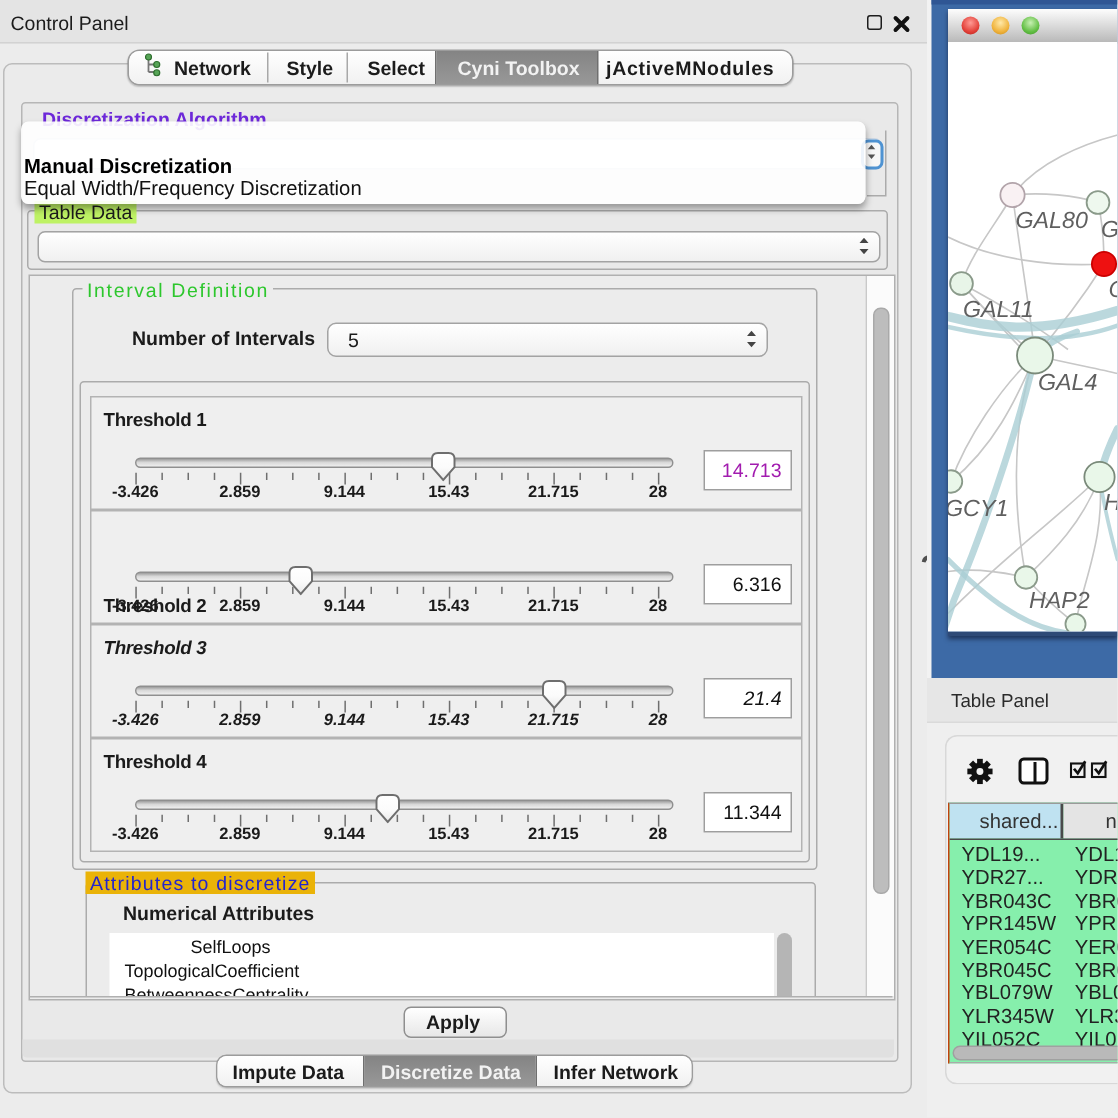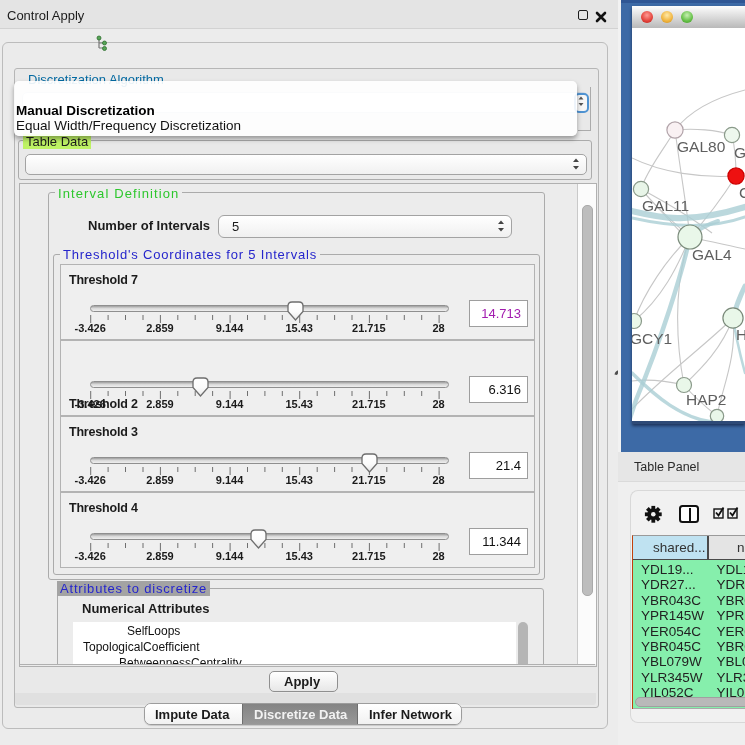--- a/index.html
+++ b/index.html
@@ -7,32 +7,43 @@
        font-family:"Liberation Sans",sans-serif;background:#ececec;}
   .abs{position:absolute;}
   .t13{font-size:13px;color:#1b1b1b;}
 </style>
 </head>
 <body>
 
 <div class="abs" id="leftpane" style="left:0;top:0;width:618px;height:745px;background:#ececec;">
 
   <div class="abs" style="left:0;top:0;width:618px;height:28px;background:#e4e4e4;border-bottom:1px solid #d2d2d2;"></div>
-  <div class="abs t13" style="left:7px;top:8px;">Control Apply</div>
+  <div class="abs t13" style="left:7px;top:8px;">Control Panel</div>
   <div class="abs" style="left:578px;top:10px;width:8px;height:8px;border:1.6px solid #1d1d1d;border-radius:2px;"></div>
   <div class="abs" style="left:595px;top:9px;width:12px;height:12px;">
     <svg width="12" height="12">
         <path d="M2 2 L10 10 M10 2 L2 10" stroke="#111" stroke-width="2.6" stroke-linecap="round"></path>
       </svg>
   </div>
 
   <div class="abs" style="left:2px;top:42px;width:604px;height:685px;background:#ebebeb;border:1px solid #bcbcbc;border-radius:6px;"></div>
 
   <div class="abs" style="left:14px;top:68px;width:583px;height:638px;background:#e9e9e9;border:1px solid #b6b6b6;border-radius:3px;"></div>
 
+  <div class="abs" style="left:85px;top:33px;width:442px;height:22px;background:#ffffff;border:1px solid #9c9c9c;border-radius:8px;box-shadow:0 1px 1px rgba(0,0,0,0.18);overflow:hidden;">
+    <div class="abs" style="left:0;top:0;width:100%;height:100%;background:linear-gradient(#ffffff,#f1f1f1);"></div>
+    <div class="abs" style="left:204px;top:0;width:107px;height:22px;background:linear-gradient(#848484,#989898);border-left:1px solid #6f6f6f;border-right:1px solid #6f6f6f;"></div>
+    <div class="abs" style="left:92px;top:1px;width:1px;height:20px;background:#a8a8a8;"></div>
+    <div class="abs" style="left:145px;top:1px;width:1px;height:20px;background:#a8a8a8;"></div>
+    <div class="abs t13" style="left:30px;top:4px;font-weight:bold;">Network</div>
+    <div class="abs t13" style="left:105px;top:4px;font-weight:bold;">Style</div>
+    <div class="abs t13" style="left:159px;top:4px;font-weight:bold;">Select</div>
+    <div class="abs t13" style="left:219px;top:4px;font-weight:bold;color:#f2f2f2;">Cyni Toolbox</div>
+    <div class="abs t13" style="left:318px;top:4px;font-weight:bold;letter-spacing:0.5px;">jActiveMNodules</div>
+  </div>
 
   <svg class="abs" style="left:96px;top:35px;" width="13" height="17">
     <path d="M3 3 V13 M3 8 H8 M3 13 H8" stroke="#777" stroke-width="1.2" fill="none"></path>
     <circle cx="3" cy="3" r="2" fill="#57a557" stroke="#2f6e2f" stroke-width="0.8"></circle>
     <circle cx="8.5" cy="8" r="2" fill="#57a557" stroke="#2f6e2f" stroke-width="0.8"></circle>
     <circle cx="8.5" cy="13.5" r="2" fill="#57a557" stroke="#2f6e2f" stroke-width="0.8"></circle>
   </svg>
 
   <div class="abs" style="left:18px;top:140px;width:572px;height:38px;border:1px solid #ababab;border-radius:3px;"></div>
   <div class="abs t13" style="left:23px;top:134px;background:#bef264;padding:0 3px;">Table Data</div>
@@ -52,24 +63,23 @@
 
   <div class="abs t13" style="left:88px;top:218px;font-weight:bold;">Number of Intervals</div>
   <div class="abs" style="left:218px;top:215px;width:292px;height:21px;background:linear-gradient(#ffffff,#f0f0f0);border:1px solid #a3a3a3;border-radius:6px;"></div>
   <div class="abs t13" style="left:232px;top:219px;">5</div>
   <svg class="abs" style="left:496px;top:219px;" width="10" height="14">
     <path d="M5 1.5 L8 5 H2 Z" fill="#444"></path>
       <path d="M5 12.5 L2 9 H8 Z" fill="#444"></path>
   </svg>
 
   <div class="abs" style="left:53px;top:254px;width:485px;height:319px;border:1px solid #ababab;border-radius:3px;"></div>
-  <div class="abs" style="left:60px;top:247px;background:#ececec;padding:0 3px;font-size:13px;letter-spacing:0.8px;color:#2525cc;">Threshold's Coordinates for 5 Intervals</div>
 
   <div class="abs" style="left:60px;top:264px;width:473px;height:74px;background:#efefef;border:1px solid #b3b3b3;">
-    <div class="abs t13" style="left:8px;top:8px;font-weight:bold;font-size:12.5px;letter-spacing:-0.2px;">Threshold 7</div>
+    <div class="abs t13" style="left:8px;top:8px;font-weight:bold;font-size:12.5px;letter-spacing:-0.2px;">Threshold 1</div>
     <div class="abs" style="left:29px;top:40px;width:357px;height:5px;border:1px solid #8f8f8f;border-radius:3.5px;background:linear-gradient(#9d9d9d,#d8d8d8 45%,#efefef);"></div>
     <svg class="abs" style="left:0;top:50px;" width="473" height="9">
         <g fill="#6f6f6f">
           <rect x="29.2" y="0" width="1" height="8"></rect>
           <rect x="46.6" y="0" width="1" height="5"></rect>
           <rect x="64.0" y="0" width="1" height="5"></rect>
           <rect x="81.5" y="0" width="1" height="5"></rect>
           <rect x="98.9" y="0" width="1" height="8"></rect>
           <rect x="116.3" y="0" width="1" height="5"></rect>
           <rect x="133.7" y="0" width="1" height="5"></rect>
@@ -148,21 +158,21 @@
         <stop offset="0" stop-color="#ffffff"></stop>
             <stop offset="0.55" stop-color="#fbfbfb"></stop>
             <stop offset="1" stop-color="#e9e9e9"></stop>
           </linearGradient>
         </defs>
       <path d="M1 5 Q1 1 5 1 L12 1 Q16 1 16 5 L16 10.5 L8.5 19 L1 10.5 Z" fill="url(#thg340)" stroke="#6e6e6e" stroke-width="1.3"></path>
     </svg>
     <div class="abs" style="left:408px;top:35px;width:57px;height:25px;background:#fff;border:1px solid #9e9e9e;"></div>
     <div class="abs" style="left:408px;top:41px;width:52px;text-align:right;font-size:13px;color:#111;">6.316</div>
   </div>
-  <div class="abs" style="left:60px;top:416px;width:473px;height:74px;background:#efefef;border:1px solid #b3b3b3;">
+  <div class="abs" style="left:60px;top:416px;width:473px;height:74px;background:#efefef;border:1px solid #b3b3b3;font-style:italic;">
     <div class="abs t13" style="left:8px;top:8px;font-weight:bold;font-size:12.5px;letter-spacing:-0.2px;">Threshold 3</div>
     <div class="abs" style="left:29px;top:40px;width:357px;height:5px;border:1px solid #8f8f8f;border-radius:3.5px;background:linear-gradient(#9d9d9d,#d8d8d8 45%,#efefef);"></div>
     <svg class="abs" style="left:0;top:50px;" width="473" height="9">
         <g fill="#6f6f6f">
           <rect x="29.2" y="0" width="1" height="8"></rect>
           <rect x="46.6" y="0" width="1" height="5"></rect>
           <rect x="64.0" y="0" width="1" height="5"></rect>
           <rect x="81.5" y="0" width="1" height="5"></rect>
           <rect x="98.9" y="0" width="1" height="8"></rect>
           <rect x="116.3" y="0" width="1" height="5"></rect>
@@ -246,44 +256,44 @@
         </defs>
       <path d="M1 5 Q1 1 5 1 L12 1 Q16 1 16 5 L16 10.5 L8.5 19 L1 10.5 Z" fill="url(#thg492)" stroke="#6e6e6e" stroke-width="1.3"></path>
     </svg>
     <div class="abs" style="left:408px;top:35px;width:57px;height:25px;background:#fff;border:1px solid #9e9e9e;"></div>
     <div class="abs" style="left:408px;top:41px;width:52px;text-align:right;font-size:13px;color:#111;">11.344</div>
   </div>
 
   <div class="abs" style="left:0;top:580px;width:618px;height:84px;overflow:hidden;">
     <div class="abs" style="left:57px;top:8px;width:485px;height:120px;border:1px solid #ababab;border-radius:3px;"></div>
   </div>
-  <div class="abs" style="left:57px;top:581px;background:#a3a3a3;padding:0 3px;font-size:13px;letter-spacing:0.8px;color:#2525cc;">Attributes to discretize</div>
+  <div class="abs" style="left:57px;top:581px;background:#eab308;padding:0 3px;font-size:13px;letter-spacing:0.8px;color:#2525cc;">Attributes to discretize</div>
   <div class="abs t13" style="left:56px;top:601px;font-weight:bold;padding-left:26px;">Numerical Attributes</div>
   <div class="abs" style="left:73px;top:622px;width:443px;height:42px;background:#ffffff;overflow:hidden;">
     <div class="abs" style="left:10px;top:2px;font-size:12px;color:#111;margin-left:44px;">SelfLoops</div>
     <div class="abs" style="left:10px;top:18px;font-size:12px;color:#111;">TopologicalCoefficient</div>
-    <div class="abs" style="left:10px;top:34px;font-size:12px;color:#111;margin-left:36px;">BetweennessCentrality</div>
+    <div class="abs" style="left:10px;top:34px;font-size:12px;color:#111;">BetweennessCentrality</div>
   </div>
   <div class="abs" style="left:518px;top:622px;width:10px;height:42px;background:#b5b5b5;border-radius:5px 5px 0 0;"></div>
   <div class="abs" style="left:20px;top:664px;width:575px;height:1px;background:#b0b0b0;"></div>
 
   <div class="abs" style="left:269px;top:671px;width:67px;height:19px;background:linear-gradient(#ffffff,#e7e7e7);border:1px solid #8f8f8f;border-radius:5px;"></div>
   <div class="abs t13" style="left:284px;top:674px;font-weight:bold;">Apply</div>
 
   <div class="abs" style="left:15px;top:693px;width:581px;height:12px;background:#e0e0e0;border-radius:0 0 3px 3px;"></div>
 
   <div class="abs" style="left:144px;top:703px;width:316px;height:20px;background:#ffffff;border:1px solid #9c9c9c;border-radius:7px;box-shadow:0 1px 1px rgba(0,0,0,0.15);overflow:hidden;">
     <div class="abs" style="left:0;top:0;width:100%;height:100%;background:linear-gradient(#ffffff,#f1f1f1);"></div>
     <div class="abs" style="left:97px;top:0;width:114px;height:20px;background:linear-gradient(#848484,#989898);border-left:1px solid #6f6f6f;border-right:1px solid #6f6f6f;"></div>
     <div class="abs t13" style="left:10px;top:3px;font-weight:bold;">Impute Data</div>
     <div class="abs t13" style="left:109px;top:3px;font-weight:bold;color:#f2f2f2;">Discretize Data</div>
     <div class="abs t13" style="left:224px;top:3px;font-weight:bold;">Infer Network</div>
   </div>
 
-  <div class="abs" style="left:28px;top:72px;font-size:13px;color:#0369a1;z-index:5;">Discretization Algorithm</div>
+  <div class="abs" style="left:28px;top:72px;font-size:13px;color:#6d28d9;z-index:5;font-weight:bold;">Discretization Algorithm</div>
   <div class="abs" style="left:22px;top:92px;width:564px;height:19px;border:1px solid #ccd6e2;border-radius:5px;background:#f7f9fb;z-index:3;"></div>
   <div class="abs" style="left:574px;top:93px;width:11px;height:16px;border:2px solid #4f93d2;border-radius:5px;background:#f7f7f7;z-index:4;"></div>
   <svg class="abs" style="left:577px;top:96px;z-index:4;" width="8" height="11">
     <path d="M4 0.5 L6.5 3.5 H1.5 Z" fill="#555"></path>
       <path d="M4 10 L1.5 7 H6.5 Z" fill="#555"></path>
   </svg>
   <div class="abs" style="left:590px;top:87px;width:1px;height:43px;background:#ababab;z-index:4;"></div>
   <div class="abs" style="left:578px;top:130px;width:13px;height:1px;background:#ababab;z-index:4;"></div>
   <div class="abs" style="left:14px;top:81px;width:563px;height:55px;background:rgba(255,255,255,0.90);border-radius:5px;box-shadow:0 3px 5px rgba(0,0,0,0.35);z-index:10;"></div>
   <div class="abs" style="left:16px;top:103px;font-size:13.5px;color:#000;font-weight:bold;z-index:11;">Manual Discretization</div>
@@ -298,21 +308,21 @@
   <div class="abs" style="left:0;top:0;width:3px;height:455px;background:#f2f2f2;"></div>
   <div class="abs" style="left:3px;top:0;width:124px;height:452px;background:#3d6aa6;"></div>
   <div class="abs" style="left:3px;top:0;width:124px;height:3px;background:#2f5694;"></div>
 
   <div class="abs" style="left:14px;top:421px;width:113px;height:3px;background:#2e4a77;"></div>
   <div class="abs" style="left:14px;top:6px;width:113px;height:418px;box-shadow:0 2px 3px rgba(0,0,20,0.5);">
     <div class="abs" style="left:0;top:0;width:113px;height:22px;background:linear-gradient(#fdfdfd,#b9b9b9);border-bottom:1px solid #8a8a8a;"></div>
     <div class="abs" style="left:9px;top:5px;width:12px;height:12px;border-radius:6px;background:radial-gradient(circle at 50% 35%,#ff9a94,#e3423a 60%,#b21c16);"></div>
     <div class="abs" style="left:29px;top:5px;width:12px;height:12px;border-radius:6px;background:radial-gradient(circle at 50% 35%,#ffe9a8,#f0b33c 60%,#c78a1a);"></div>
     <div class="abs" style="left:49px;top:5px;width:12px;height:12px;border-radius:6px;background:radial-gradient(circle at 50% 35%,#c7f0b2,#63bf45 60%,#3d9426);"></div>
-    <div class="abs" style="left:0;top:22px;width:113px;height:393px;background:#ffffff;overflow:hidden;">
+    <div class="abs" style="left:0;top:22px;width:113px;height:393px;background:#ffffff;overflow:hidden;font-style:italic;">
       <svg width="113" height="393">
       <g fill="none" stroke="#c7c7c7" stroke-width="1.1">
         <path d="M43,102 C60,80 90,68 113,62"></path>
         <path d="M43,102 C33,120 16,140 9,161"></path>
         <path d="M43,102 C48,140 54,175 58,209"></path>
         <path d="M43,102 C62,100 85,102 100,107"></path>
         <path d="M100,107 C103,120 104,135 104,148"></path>
         <path d="M9,161 C25,180 42,195 58,209"></path>
         <path d="M9,161 C30,185 45,200 56,212"></path>
         <path d="M9,161 C35,175 60,190 80,205"></path>

